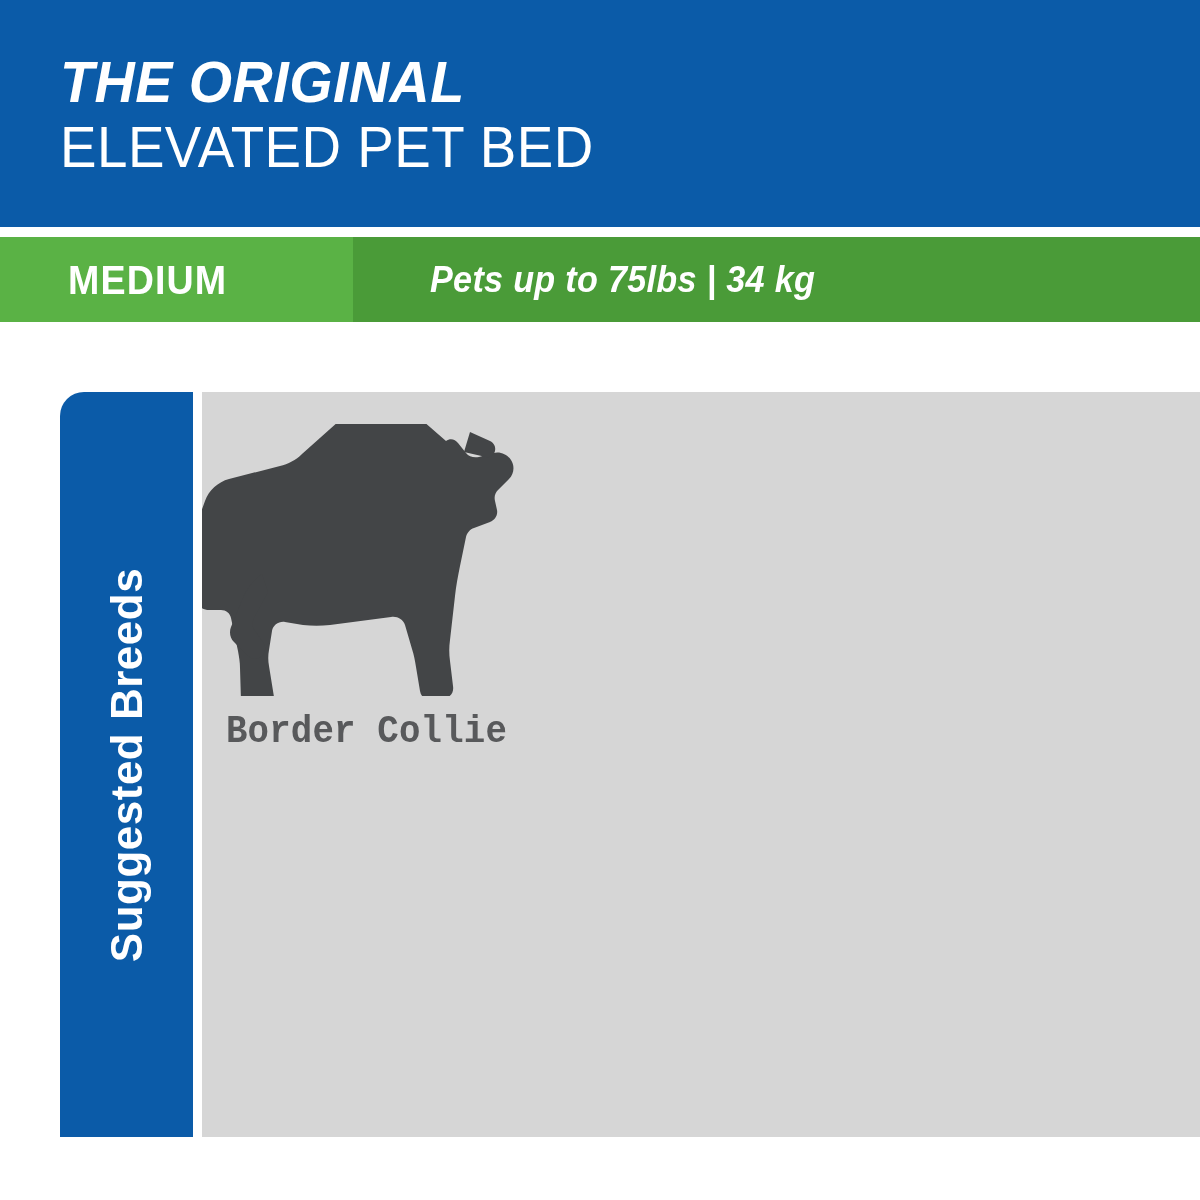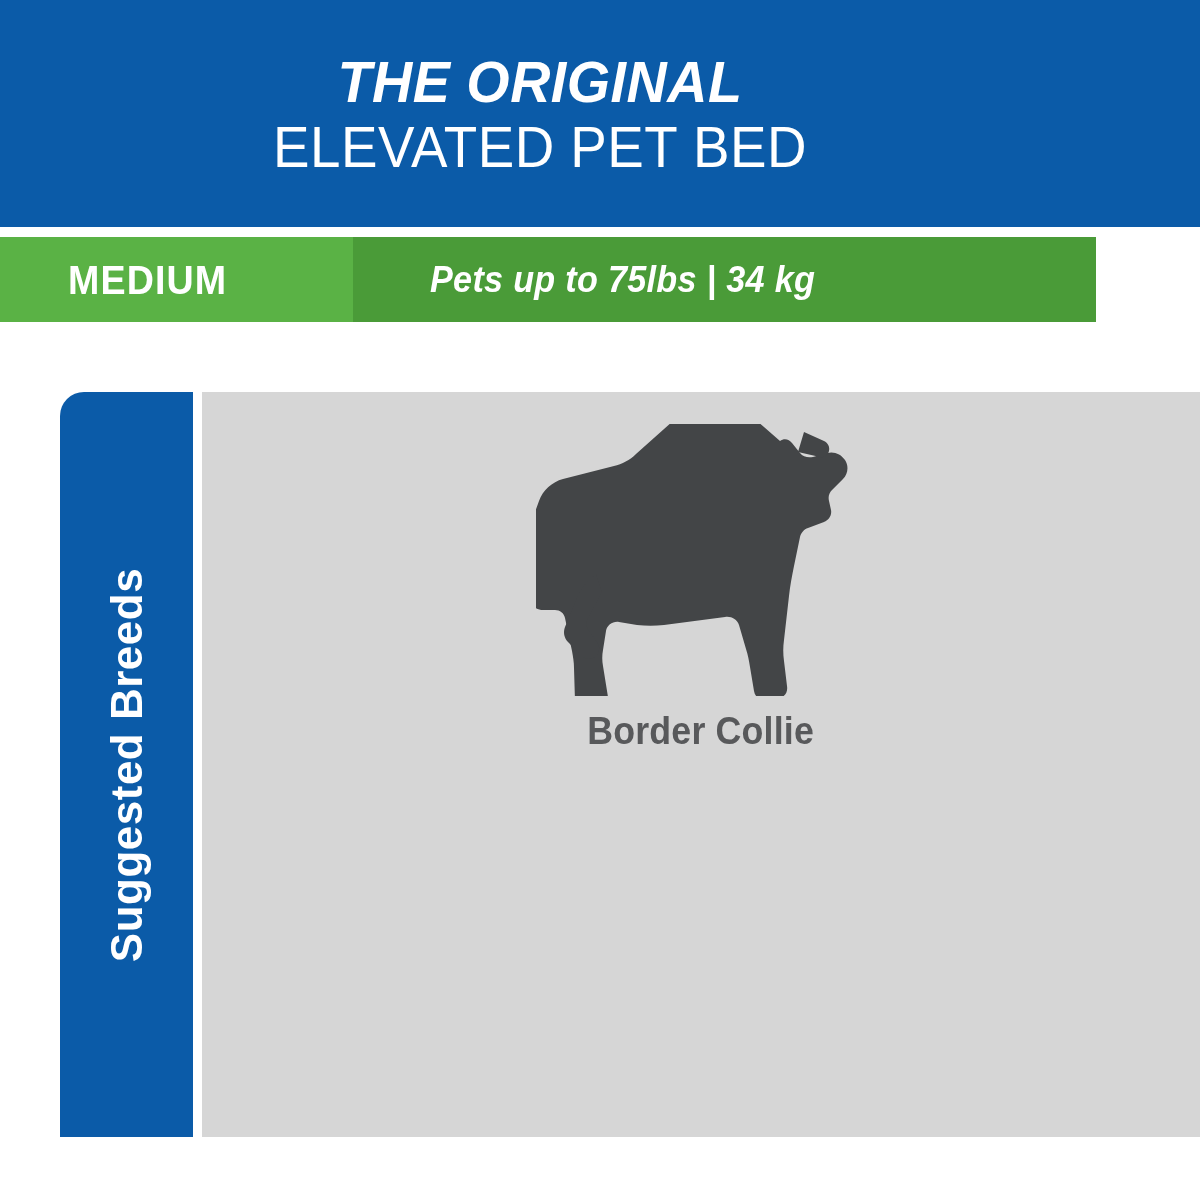--- a/index.html
+++ b/index.html
@@ -17,21 +17,20 @@
   }
 
   
   #header-band {
     position: absolute;
     left: 0;
     top: 0;
     width: 1200px;
     height: 227px;
     background: #0b5ba8;
-    text-align: center;
   }
   #title-block {
     position: absolute;
     left: 60px;
     top: 52px;
     width: 1000px;
   }
   #title-line1 {
     display: block;
     color: #ffffff;
@@ -55,21 +54,21 @@
     margin-top: 4px;
     transform: scaleX(0.96);
     transform-origin: left center;
   }
 
   
   #size-band {
     position: absolute;
     left: 0;
     top: 237px;
-    width: 1096px;
+    width: 1200px;
     height: 85px;
     background: #4a9b38;
   }
   #size-chip {
     position: absolute;
     left: 0;
     top: 0;
     width: 353px;
     height: 85px;
     background: #5ab245;
@@ -132,22 +131,23 @@
     height: 745px;
     background: #d6d6d6;
   }
   .breed-grid {
     position: absolute;
     left: 0;
     top: 0;
     width: 998px;
     height: 745px;
     display: grid;
-    grid-template-columns: 1fr;
+    grid-template-columns: 1fr 1fr 1fr 1fr;
     grid-template-rows: 1fr 1fr;
+    font-family: Liberation Mono, monospace;
   }
   .breed-cell {
     position: relative;
     display: flex;
     flex-direction: column;
     align-items: center;
     justify-content: flex-end;
     padding-bottom: 12px;
     box-sizing: border-box;
   }

